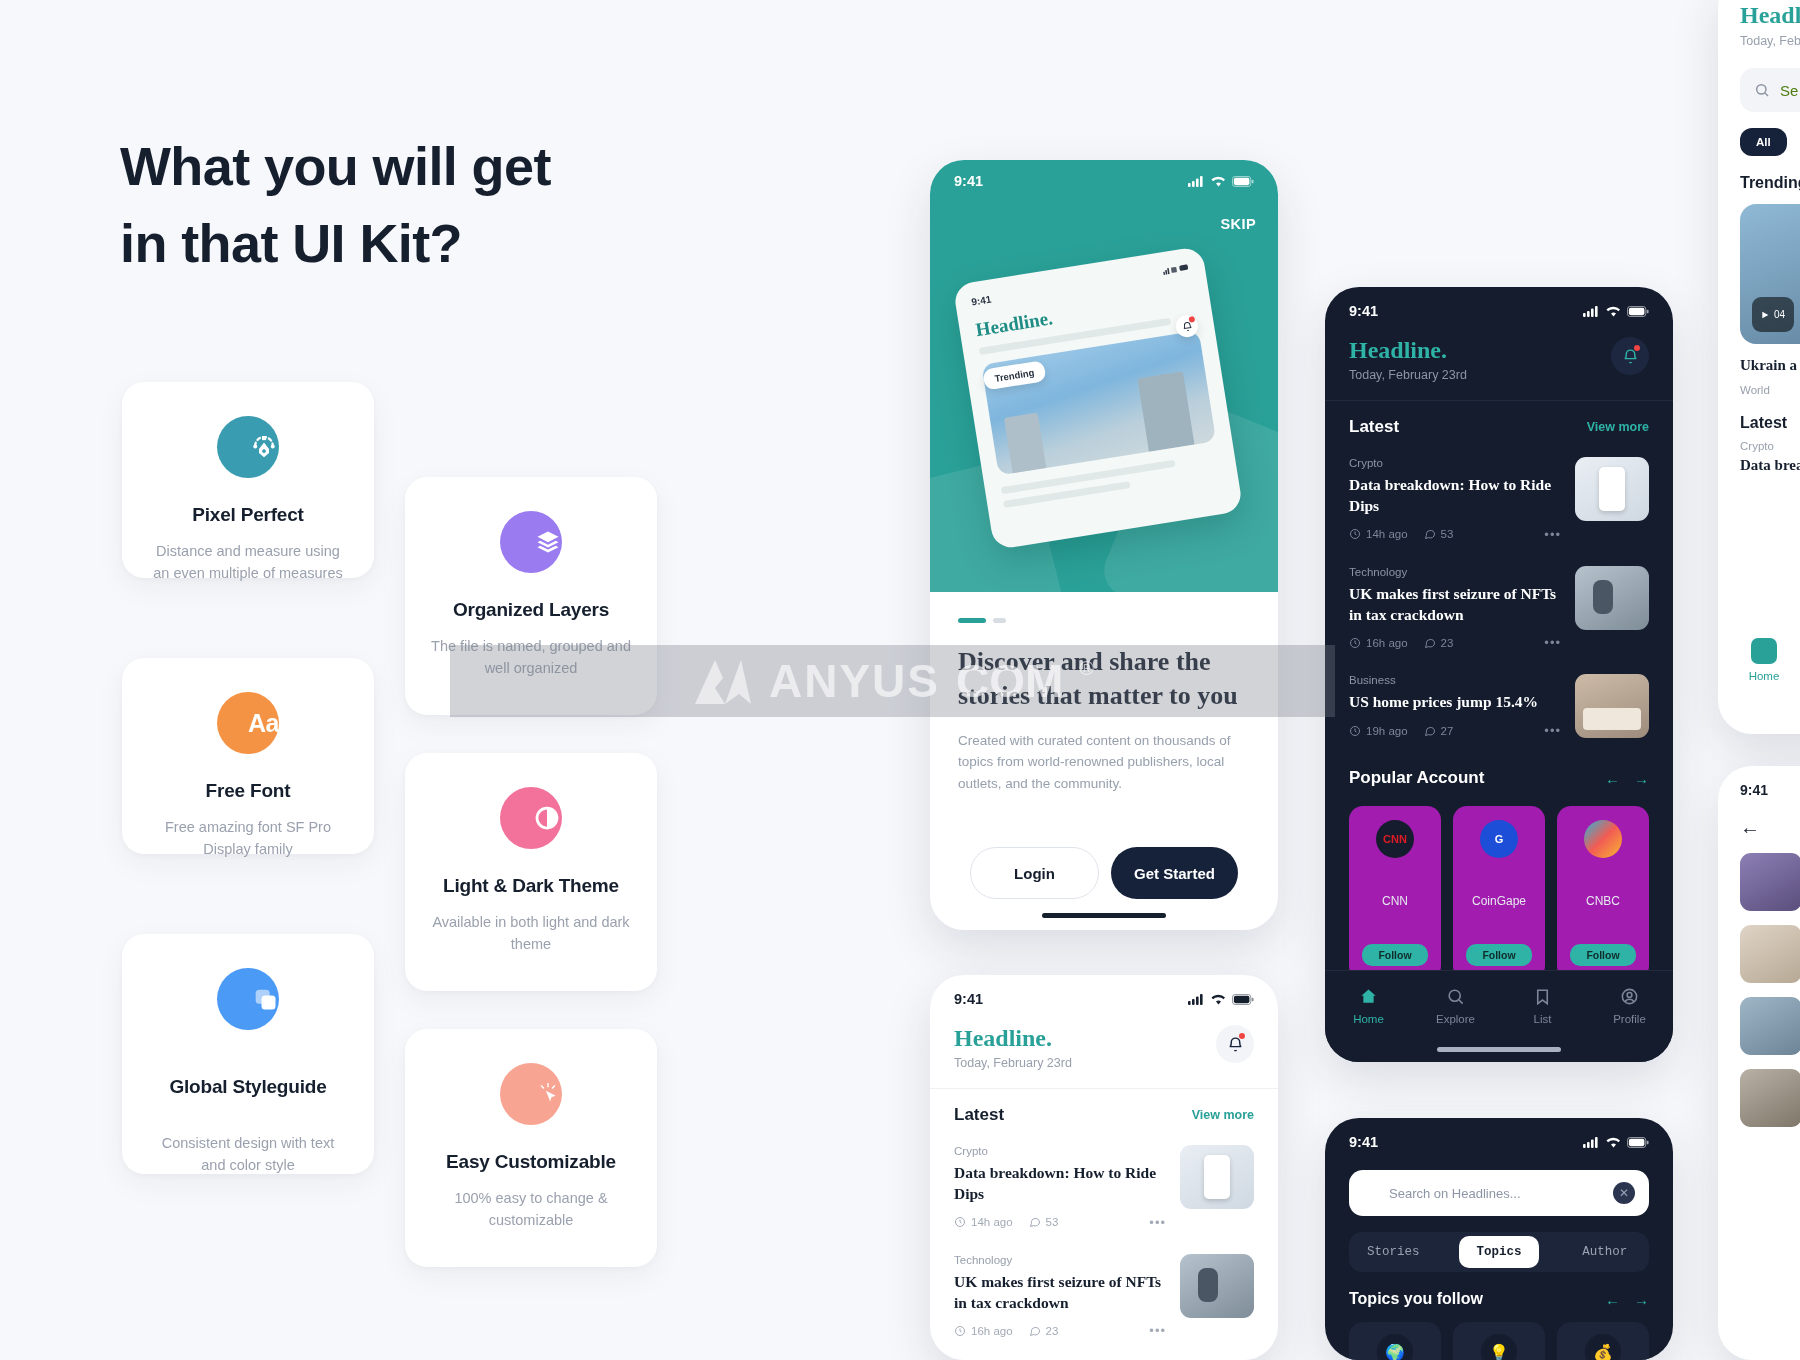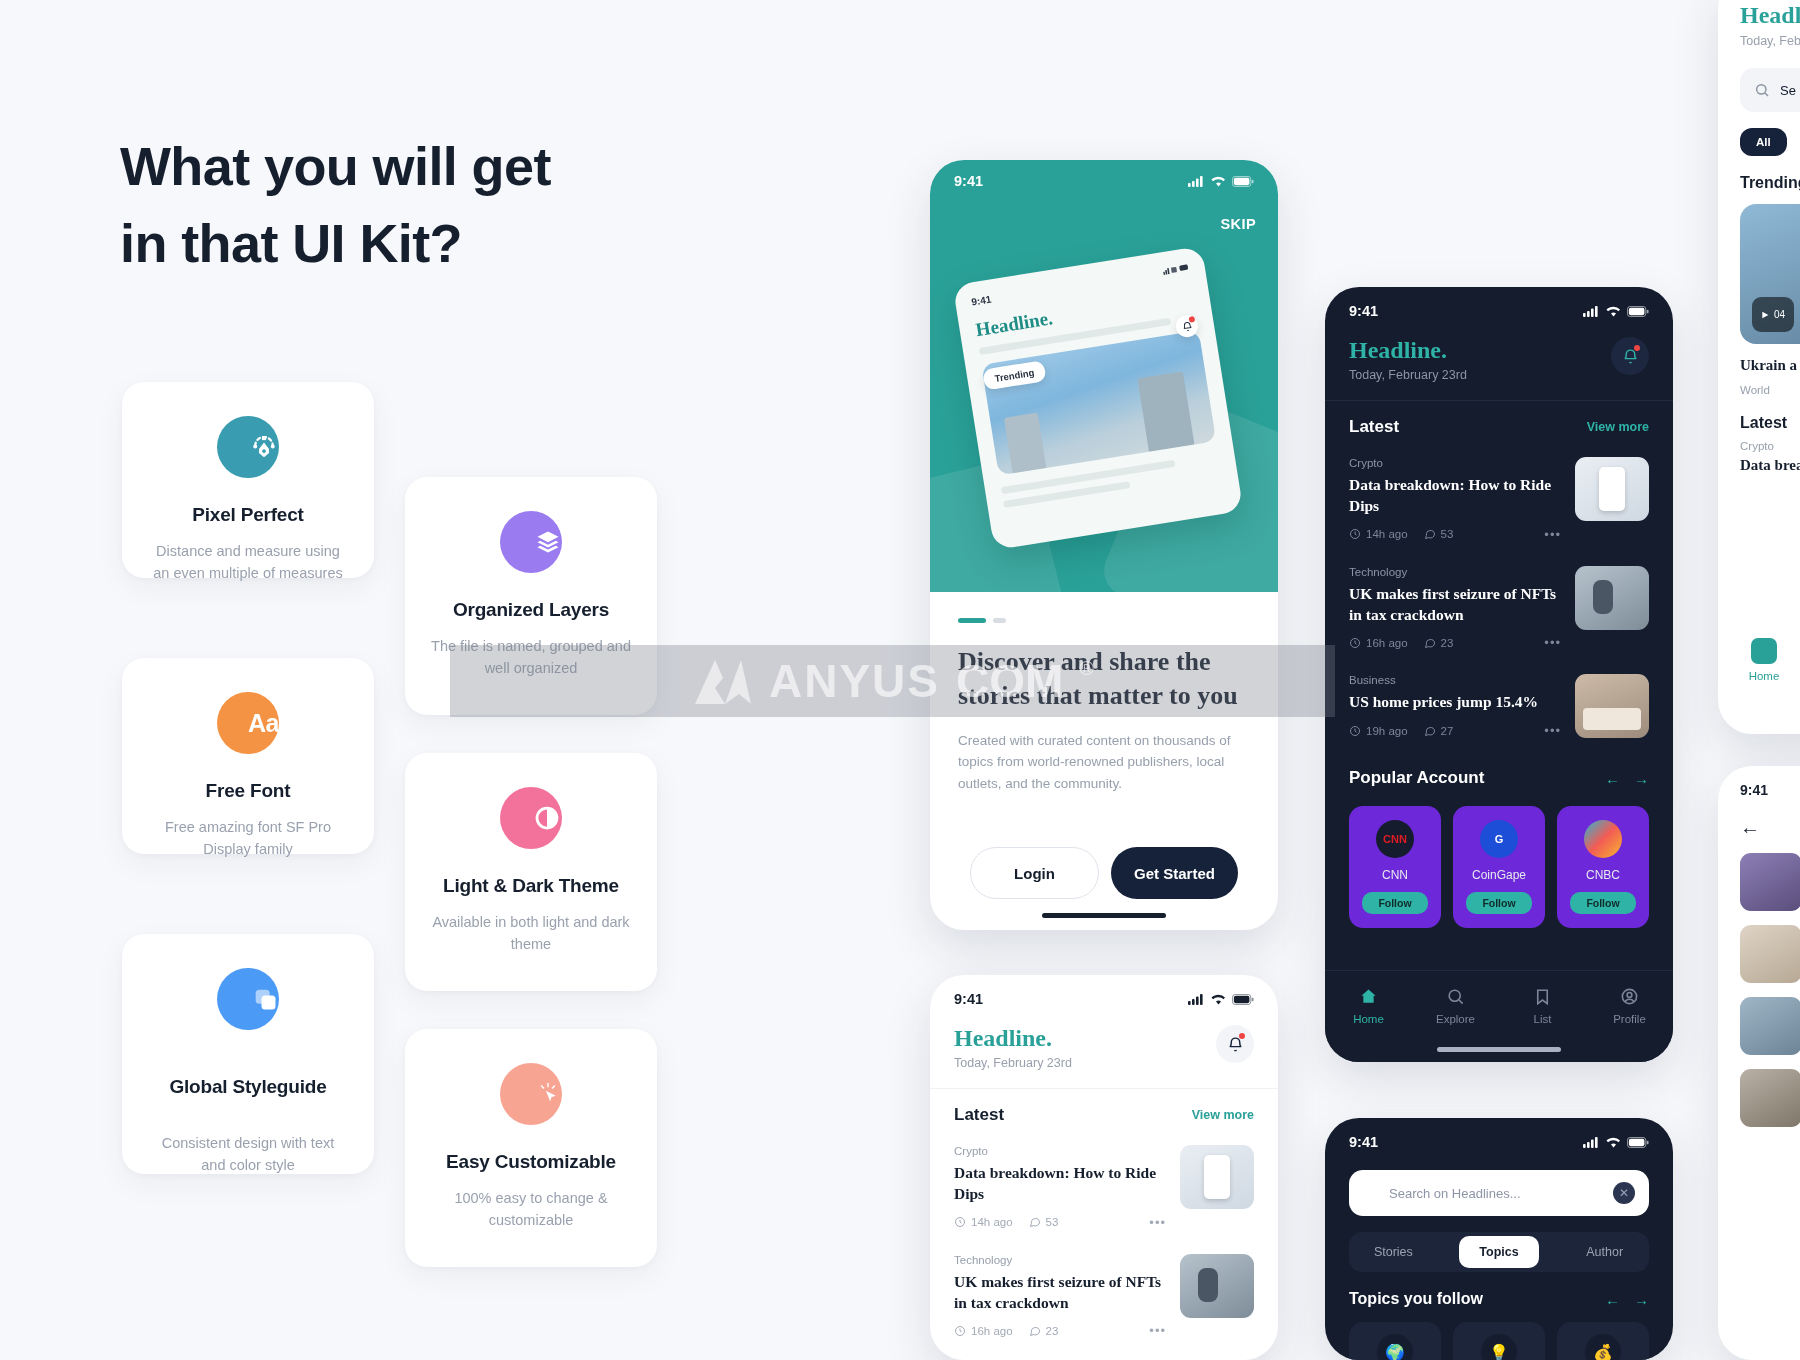--- a/index.html
+++ b/index.html
@@ -128,21 +128,21 @@
   .news-dots { margin-left:auto; color:#7d8699; letter-spacing:1px; font-size:13px;}
   .news-thumb { width:74px; height:64px; border-radius:11px; flex:none; overflow:hidden; }
   .th1 { background: linear-gradient(150deg,#e9eef3,#cfd8e2); position:relative;}
   .th1::after{content:"";position:absolute;left:50%;top:10px;transform:translateX(-50%);width:26px;height:44px;border-radius:5px;background:#fff;box-shadow:0 2px 5px rgba(0,0,0,.18);}
   .th2 { background: linear-gradient(150deg,#b6c3cd,#7f8d99); position:relative;}
   .th2::after{content:"";position:absolute;left:18px;top:14px;width:20px;height:34px;border-radius:8px;background:#4a5663;}
   .th3 { background: linear-gradient(160deg,#cdbba8,#9d8c7c); position:relative;}
   .th3::after{content:"";position:absolute;left:8px;bottom:8px;width:58px;height:22px;border-radius:4px;background:#efe7dc;}
 
   .acct-row { display:flex; gap:12px; padding: 8px 24px 0;}
-  .acct { flex:1; background:#6d28d9; border-radius:14px; padding:14px 8px 14px; display:flex; flex-direction:column; align-items:center;}
+  .acct { flex:1; background:#a21caf; border-radius:14px; padding:14px 8px 14px; display:flex; flex-direction:column; align-items:center;gap:26px;}
   .acct-logo { width:38px; height:38px; border-radius:50%; background:#141c2e; display:flex; align-items:center; justify-content:center; margin-bottom:10px; font-size:11px; font-weight:700;}
   .acct-name { font-size:12px; color:#e6e9ef; margin-bottom:10px;}
   .follow { background:#2fb3a6; color:#0f2c2a; font-size:10.5px; font-weight:700; padding:5px 16px; border-radius:10px;}
   .arrows { display:flex; gap:14px; color:#2fb3a6; font-size:15px; }
   .tabbar { position:absolute; left:0; right:0; bottom:0; height:92px; background:#141c2e; border-top:1px solid #212b40;
     display:flex; align-items:flex-start; padding-top:16px;}
   .tab { flex:1; display:flex; flex-direction:column; align-items:center; gap:7px; font-size:11.5px; color:#7d8699;}
   .tab.active { color:#2fb3a6; }
 
   
@@ -158,21 +158,21 @@
   .l-news-title { font-family:"Liberation Serif", serif; font-size:15.5px; font-weight:700; color:#161f2e; line-height:1.34; margin-bottom:10px;}
   .l-news-meta { display:flex; align-items:center; gap:16px; color:#a2aab6; font-size:11.5px;}
   .l-news-meta span { display:flex; align-items:center; gap:5px;}
 
   
   #phone-search { left: 1325px; top: 1118px; width: 348px; height: 242px; background:#141c2e; }
   .s-search { margin: 14px 24px 0; height: 46px; border-radius: 14px; background:#ffffff;
     display:flex; align-items:center; gap:10px; padding: 0 14px;}
   .s-input { flex:1; font-size:13px; color:#8c94a5;}
   .s-clear { width:22px; height:22px; border-radius:50%; background:#2b3550; display:flex; align-items:center; justify-content:center; color:#9aa3b4; font-size:12px;}
-  .seg { display:flex; gap:25px; margin: 16px 24px 0; background:#1c2539; border-radius:13px; padding:4px;}
+  .seg { display:flex; gap:25px; margin: 16px 24px 0; background:#1c2539; border-radius:13px; padding:4px;font-family:Liberation Mono, monospace;}
   .seg-i { flex:1; text-align:center; font-size:12.5px; color:#9aa3b4; padding:9px 0; border-radius:10px;}
   .seg-i.on { background:#fff; color:#161f2e; font-weight:700;}
   .topics-h { display:flex; align-items:center; justify-content:space-between; padding: 18px 24px 0;}
   .topics-t { font-size:16px; font-weight:700; color:#fff;}
   .topic-row { display:flex; gap:12px; padding: 14px 24px 0;}
   .topic { flex:1; height:60px; background:#1c2539; border-radius:14px; display:flex; align-items:center; justify-content:center;}
   .topic-ic { width:36px; height:36px; border-radius:50%; background:#141c2e; display:flex; align-items:center; justify-content:center; font-size:16px;}
 
   
   #phone-edge { left: 1718px; top: -26px; width: 240px; height: 760px; background:#fff; border-radius:34px;}
@@ -690,21 +690,21 @@
   </div>
 
   <div class="phone" id="phone-edge">
     <div class="e-logo">Headline.</div>
     <div class="e-date">Today, Februa</div>
     <div class="e-search">
       <svg width="16" height="16" viewBox="0 0 24 24" fill="none" stroke="#8b93a1" stroke-width="2.2">
           <circle cx="11" cy="11" r="7"></circle>
           <path d="M16.5 16.5L21 21"></path>
         </svg>
-      <span style="font-size:13px;color:#0f172a">Se</span>
+      <span style="font-size:15px;color:#4d7c0f">Se</span>
     </div>
     <div class="e-chips">
       <span class="chip on">All</span>
     </div>
     <div class="e-sec">Trending</div>
     <div class="e-hero">
       <span class="e-play">
         <svg width="8" height="8" viewBox="0 0 12 12" fill="#fff">
             <path d="M2 1l9 5-9 5z"></path>
           </svg>

